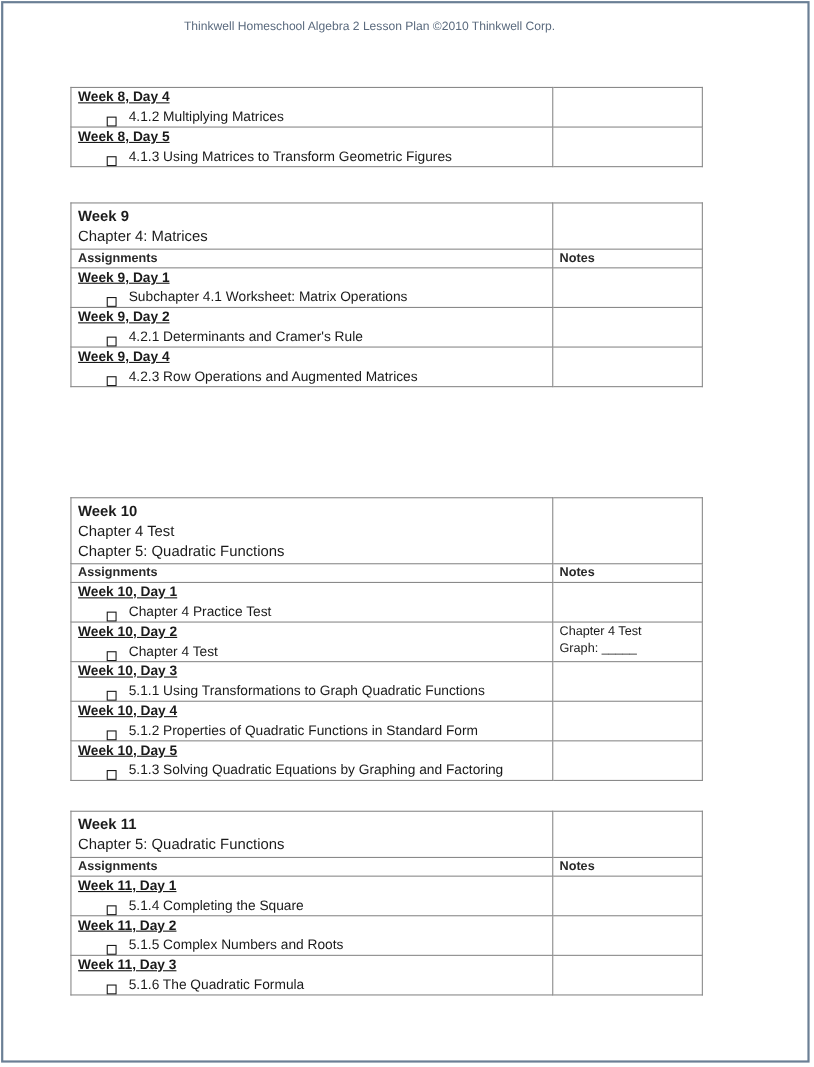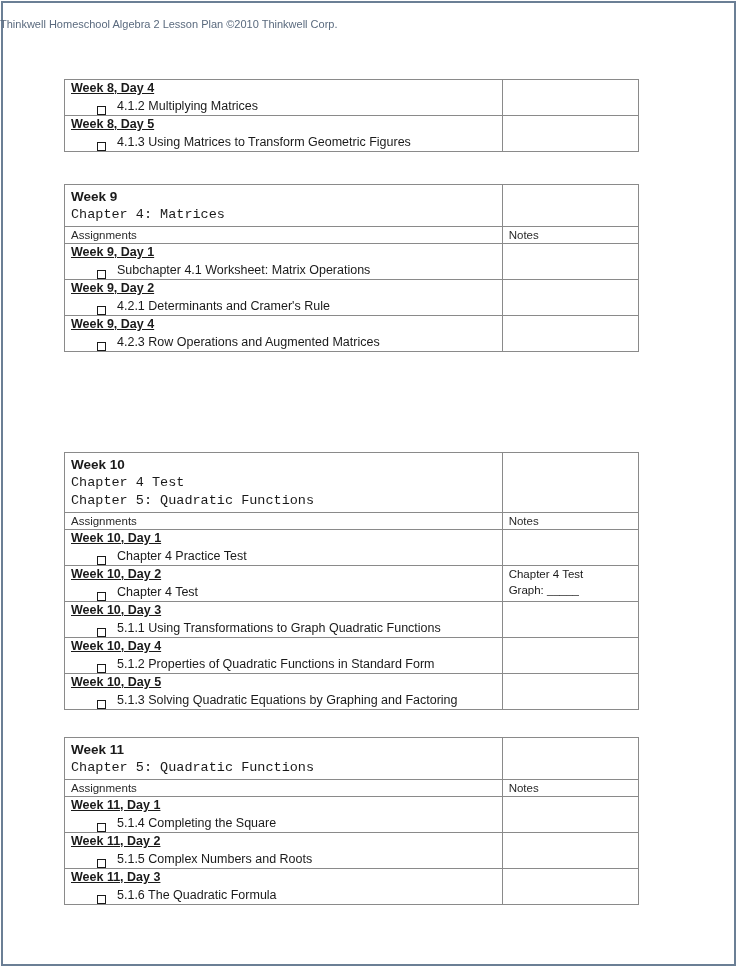--- a/index.html
+++ b/index.html
@@ -1,29 +1,29 @@
 <!DOCTYPE html>
 <html><head>
 <meta charset="utf-8">
 <style>
   html, body { margin:0; padding:0; background:#ffffff; }
   body { width:740px; height:970px; position:relative; overflow:hidden;
          font-family:"Liberation Sans", "DejaVu Sans", sans-serif; color:#1a1a1a; }
   .frame { position:absolute; left:1px; top:1px; width:735px; height:965px;
            border:2px solid #6b7f95; box-sizing:border-box; }
-  .header { position:absolute; left:0; width:672px; top:18px; text-align:left;
+  .header { position:absolute; left:0; width:672px; top:18px; text-align:center;
             font-size:11px; color:#5a6a7e; }
   table.week { position:absolute; left:64px; width:575px; border-collapse:collapse; }
   table.week td { border:1px solid #8a8a8a; vertical-align:top; padding:0 6px; }
   td.left { width:427px; }
   td.right { width:124px; }
   .week-title { font-size:13.5px; line-height:18px; font-weight:bold; }
-  .chapter { font-size:13.5px; line-height:18px;font-family:Liberation Mono, monospace; }
+  .chapter { font-size:13.5px; line-height:18px; }
   .head-cell { padding-top:3px !important; padding-bottom:2px !important;margin-top:46px; }
-  .sub { font-size:11.5px; line-height:16px; color:#2a2a2a; }
+  .sub { font-size:11.5px; line-height:16px; color:#2a2a2a;font-weight:bold; }
   .day { font-size:12.5px; font-weight:bold; text-decoration:underline; line-height:17px; }
   .task { font-size:12.5px; line-height:18px; padding-left:26px; display:flex; align-items:flex-end; }
   .cb { display:inline-block; width:9px; height:9px; border:1.3px solid #1a1a1a; margin-right:11px; box-sizing:border-box; flex:none; }
   .note { font-size:11.5px; line-height:16px; padding-top:2px; }
 </style>
 </head>
 <body>
 
 <div class="frame"></div>
 <div class="header">Thinkwell Homeschool Algebra 2 Lesson Plan ©2010 Thinkwell Corp.</div>

